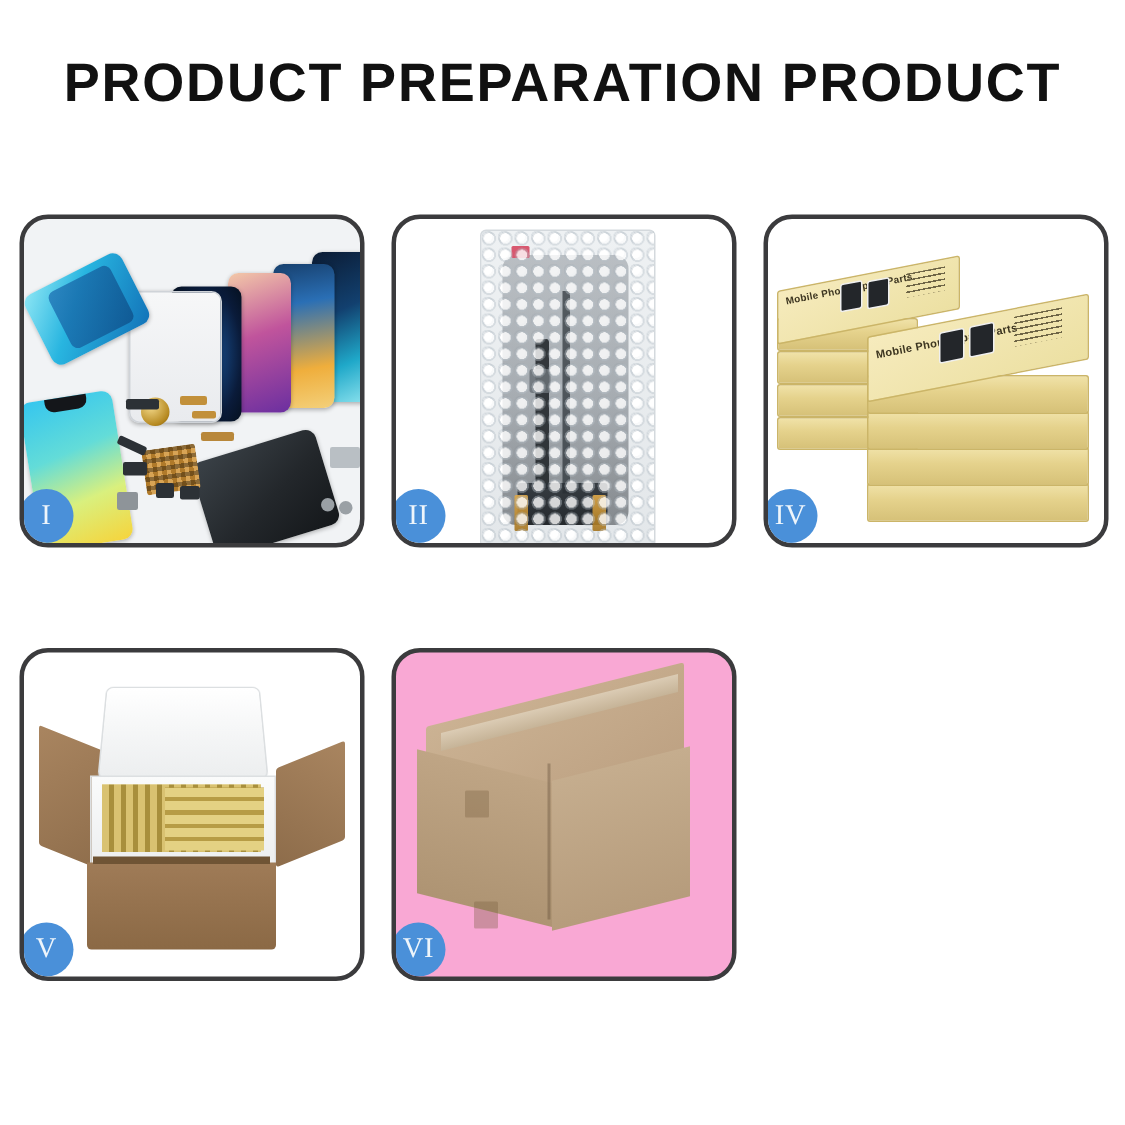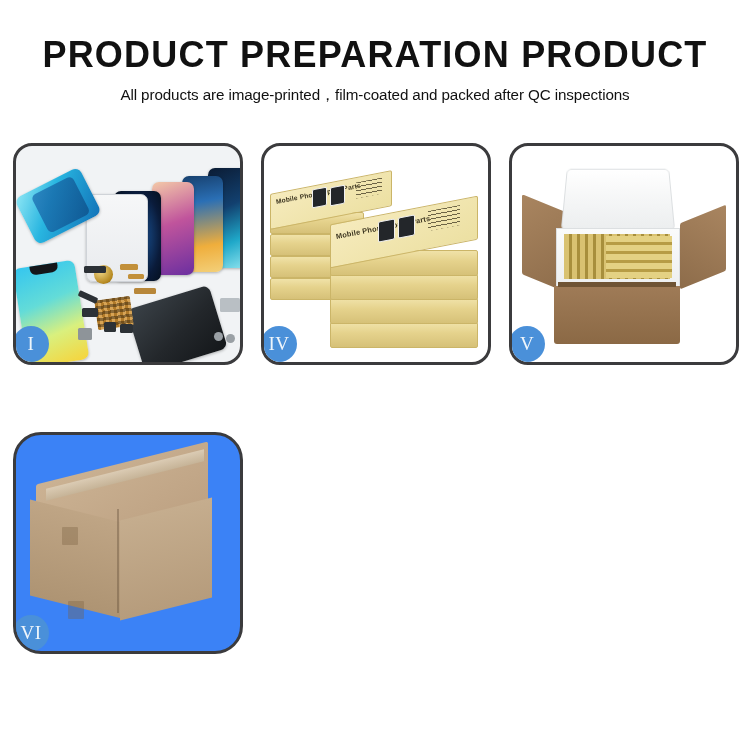--- a/index.html
+++ b/index.html
@@ -346,21 +346,21 @@
     position:absolute; left:42px; top:140px; width:126px; height:58px;
     background: linear-gradient(180deg,#9f7b57 0%, #8b6945 100%);
     border-radius:0 0 3px 3px;
   }
   .p5 .front::after{
     content:""; position:absolute; left:4px; top:-4px; right:4px; height:5px;
     background:#6f5435;
   }
 
   
-  .p6 { background: #3b82f6; border-radius: 28px; }
+  .p6 { background: #f9a8d4; }
   .p6 .top{
     position:absolute; left:20px; top:28px; width:172px; height:70px;
     background: linear-gradient(160deg,#cbb293 0%, #bda182 100%);
     transform: skewY(-14deg);
     border-radius:2px;
   }
   .p6 .tape{
     position:absolute; left:30px; top:34px; width:158px; height:12px;
     background: linear-gradient(180deg,rgba(220,205,182,.95),rgba(198,180,152,.95));
     transform: skewY(-14deg) rotate(0deg);
@@ -382,21 +382,20 @@
   .p6 .tab{
     position:absolute; width:16px; height:18px;
     background:rgba(120,95,62,.35); border-radius:1px;
   }
 </style>
 </head>
 <body>
 
 <div class="header">
   <h1 class="page-title">PRODUCT PREPARATION PRODUCT</h1>
-  <p class="page-subtitle">All products are image-printed，film-coated and packed after QC inspections</p>
 </div>
 
 <div class="grid">
 
   <div class="panel p1">
     <div class="panel-photo">
       <div class="scr s-cyan"></div>
       <div class="scr s-orange"></div>
       <div class="scr s-purple"></div>
       <div class="scr s-blue"></div>
@@ -415,20 +414,36 @@
       <div class="prt" style="left:104px; top:178px; width:13px; height:9px;"></div>
       <div class="prt" style="left:62px;  top:182px; width:14px; height:12px; background:#8e9499;"></div>
       <div class="prt" style="left:118px; top:142px; width:22px; height:6px; background:#b8873a;"></div>
       <div class="prt" style="left:204px; top:152px; width:20px; height:14px; background:#b9bfc4;"></div>
       <div class="prt" style="left:198px; top:186px; width:9px;  height:9px;  background:#9aa0a5; border-radius:50%;"></div>
       <div class="prt" style="left:210px; top:188px; width:9px;  height:9px;  background:#9aa0a5; border-radius:50%;"></div>
     </div>
     <div class="badge">I</div>
   </div>
 
+  <div class="panel p2">
+    <div class="panel-photo">
+      <div class="bag">
+        <div class="lcd"></div>
+        <div class="redtag"></div>
+        <div class="flex"></div>
+        <div class="flex2"></div>
+        <div class="ic"></div>
+        <div class="conn"></div>
+        <div class="gold" style="left:22px; top:176px;"></div>
+        <div class="gold" style="left:74px; top:176px;"></div>
+        <div class="overlay"></div>
+      </div>
+    </div>
+    <div class="badge">II</div>
+  </div>
 
 
   <div class="panel p4">
     <div class="panel-photo">
       <div class="stack">
 
         <div class="bx" style="left:6px;  top:132px; width:92px; height:20px;"></div>
         <div class="bx" style="left:6px;  top:110px; width:92px; height:20px;"></div>
         <div class="bx" style="left:6px;  top:88px;  width:92px; height:20px;"></div>
         <div class="bx" style="left:6px;  top:66px;  width:92px; height:20px;"></div>

